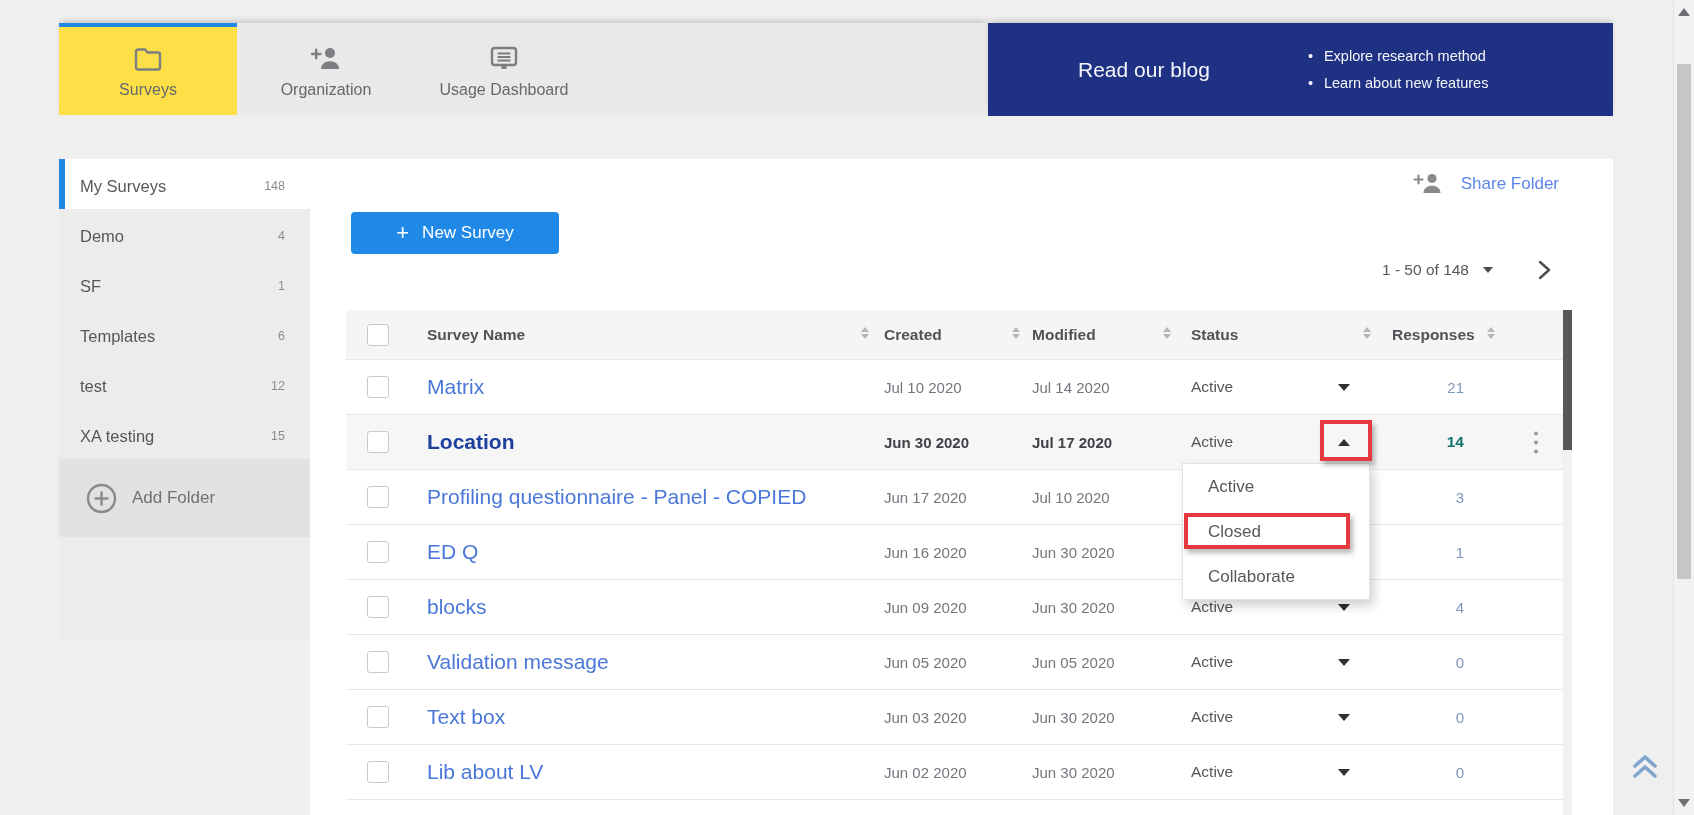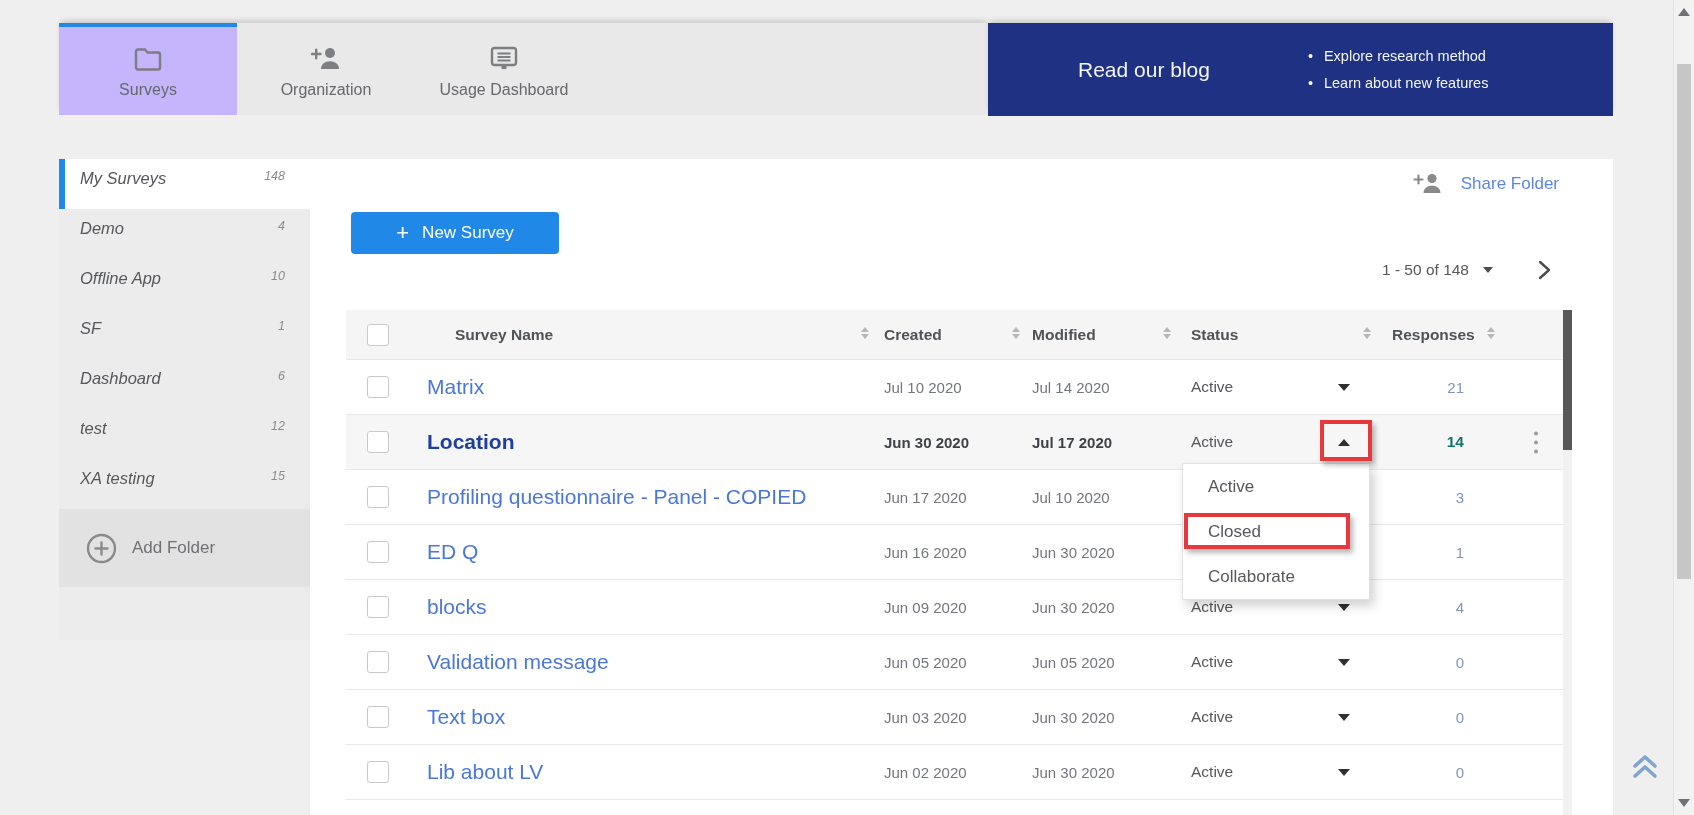--- a/index.html
+++ b/index.html
@@ -5,37 +5,37 @@
   * { margin:0; padding:0; box-sizing:border-box; }
   html,body { background:#efefef; }
   body { font-family:"Liberation Sans", sans-serif; }
   .page { position:relative; width:1694px; height:815px; background:#efefef; overflow:hidden; }
 
   
   .tabstrip { position:absolute; left:59px; top:23px; width:929px; height:92px;
               background:#e9e9e9; display:flex; box-shadow:0 -4px 6px -2px rgba(0,0,0,.18); }
   .tab { position:relative; width:178px; height:100%; display:flex; flex-direction:column;
          align-items:center; justify-content:center; cursor:pointer; }
-  .tab.active { background:#c4b5fd; }
+  .tab.active { background:#fde047; }
   .tab-accent { position:absolute; top:0; left:0; right:0; height:4px; background:#2089e8; }
   .tab .ticon { height:32px; display:flex; align-items:flex-end; }
   .tab-label { margin-top:9px; font-size:16px; color:#66686c; }
 
   
   .banner { position:absolute; left:988px; top:23px; width:625px; height:93px; background:#1f3182;
             display:flex; align-items:center; box-shadow:0 -4px 6px -2px rgba(0,0,0,.18); }
   .banner-title { color:#f4f6fb; font-size:21px; margin-left:90px; white-space:nowrap; }
   .banner-bullets { list-style:none; margin-left:98px; }
   .banner-bullets li { color:#f4f6fb; font-size:14.5px; line-height:27px; white-space:nowrap; }
   .banner-bullets .dot { display:inline-block; width:16px; color:#f4f6fb; }
 
   
   .sidebar { position:absolute; left:59px; top:159px; width:252px; height:481px; background:#ececec; }
-  .side-item { position:relative; height:50px; display:flex; 
-               padding:10px 26px 0 21px; color:#55575b; font-size:16.5px; cursor:pointer;font-style:italic; }
+  .side-item { position:relative; height:50px; display:flex; align-items:center;
+               padding:4px 26px 0 21px; color:#55575b; font-size:16.5px; cursor:pointer; }
   .side-item.active { background:#ffffff; }
   .side-item.active .active-bar { position:absolute; left:0; top:0; bottom:0; width:6px; background:#2089e8; }
   .side-count { margin-left:auto; font-size:12.5px; color:#8a8c90; }
   .side-item.recycle { border-top:1px solid #d6d6d6; }
   .side-item.recycle .ricon { margin-right:13px; display:flex; }
   .addfolder { height:78px; background:#e2e2e2; display:flex; align-items:center;
                padding-left:27px; color:#6f7175; font-size:17px; cursor:pointer; }
   .addfolder .picon { margin-right:15px; display:flex; }
 
   
@@ -163,29 +163,25 @@
         <div class="side-item active">
           <div class="active-bar"></div>
           <span>My Surveys</span>
           <span class="side-count">148</span>
         </div>
         <div class="side-item">
           <span>Demo</span>
           <span class="side-count">4</span>
         </div>
         <div class="side-item">
-          <span>Offline App</span>
-          <span class="side-count">10</span>
-        </div>
-        <div class="side-item">
           <span>SF</span>
           <span class="side-count">1</span>
         </div>
         <div class="side-item">
-          <span>Dashboard</span>
+          <span>Templates</span>
           <span class="side-count">6</span>
         </div>
         <div class="side-item">
           <span>test</span>
           <span class="side-count">12</span>
         </div>
         <div class="side-item">
           <span>XA testing</span>
           <span class="side-count">15</span>
         </div>
@@ -226,21 +222,21 @@
         <svg width="22" height="24" viewBox="0 0 22 24">
             <polyline points="7,4 16,12 7,20" fill="none" stroke="#4b4d51" stroke-width="2.4" stroke-linecap="round" stroke-linejoin="round"></polyline>
           </svg>
       </span>
     </div>
 
     <div class="tbl">
       <div class="thead">
         <div class="cb" style="top:25px;"></div>
         <div>
-            <div class="th" style="left: 81px; margin-left: 28px;">Survey Name</div>
+            <div class="th" style="left: 81px;">Survey Name</div>
             <div class="sorter" style="left: 515px;">
               <i class="s-up"></i>
               <i class="s-dn"></i>
             </div>
             <div class="th" style="left: 538px;">Created</div>
             <div class="sorter" style="left: 666px;">
               <i class="s-up"></i>
               <i class="s-dn"></i>
             </div>
             <div class="th" style="left: 686px;">Modified</div>

